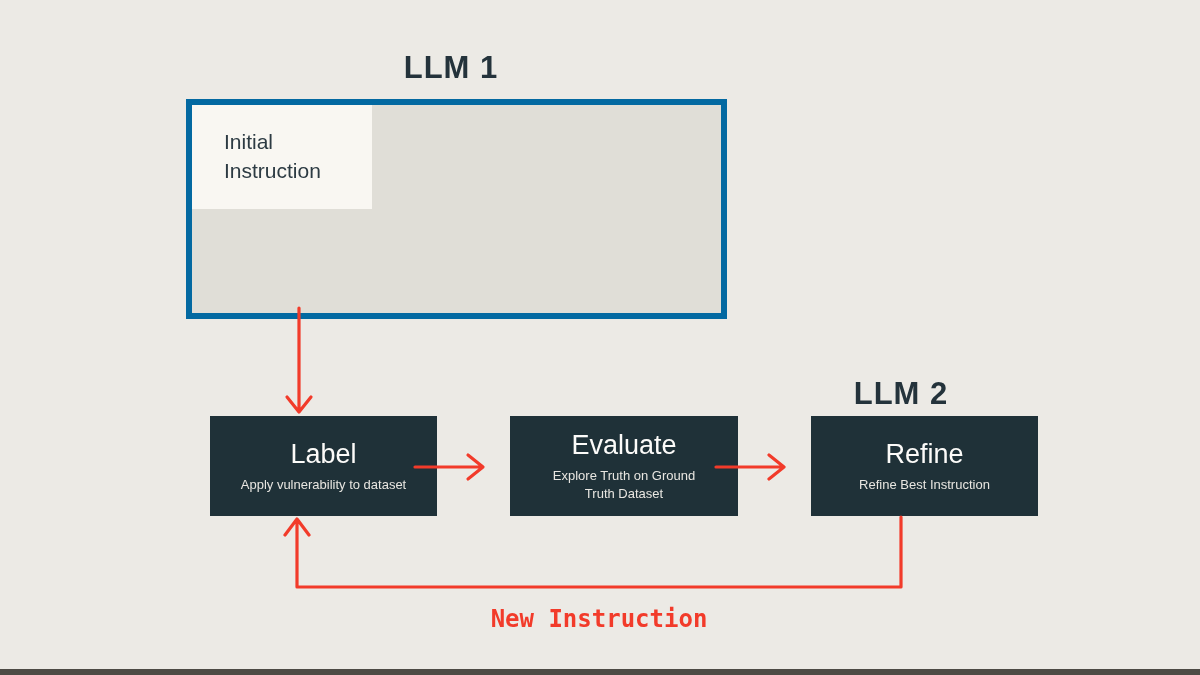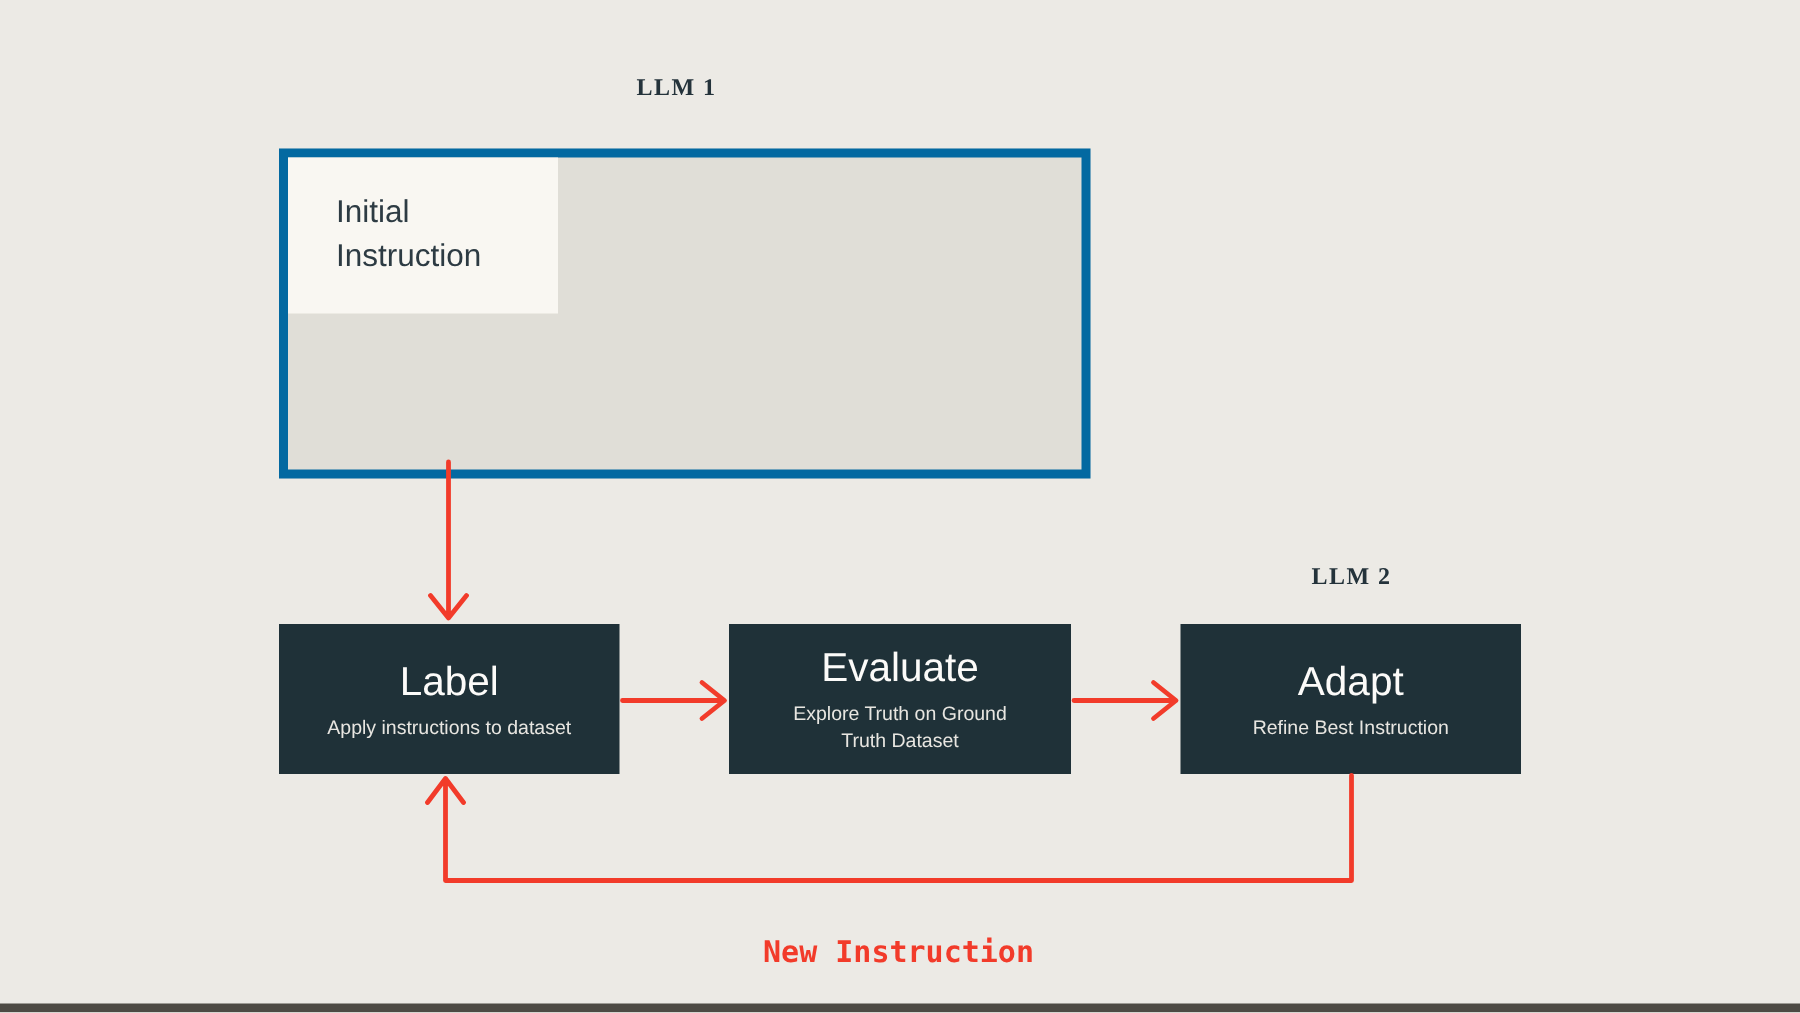--- a/index.html
+++ b/index.html
@@ -5,22 +5,22 @@
   html,body { margin:0; padding:0; background:#eceae5; }
   .stage {
     position:relative; width:1200px; height:675px;
     background:#eceae5; overflow:hidden;
     font-family:"Liberation Sans", sans-serif;
   }
 
   
   .llm-label {
     position:absolute; transform:translateX(-50%);
-    font-family:Liberation Serif, serif;
-    font-size:16px; font-weight:600; color:#24333b; letter-spacing:1px;
+    font-family:Liberation Sans, sans-serif;
+    font-size:31px; font-weight:600; color:#24333b; letter-spacing:1px;
     white-space:nowrap;
   }
   .llm1 { left:451px; top:50px; }
   .llm2 { left:901px; top:376px; }
 
   
   .itable {
     position:absolute; left:186px; top:99px;
     display:grid; grid-template-columns:180px 348px; grid-template-rows:104px 103px;
     gap:1px; background:#e0ded7; border:6px solid #0369a1;
@@ -33,38 +33,39 @@
   .cell.body {
     background:#f4f2ec; padding:14px 28px 14px 23px;
     font-size:13.5px; color:#3c4850; line-height:1.45;
   }
 
   
   .pbox {
     position:absolute; top:416px; height:100px; background:#1f3138;
     display:flex; flex-direction:column; align-items:center; justify-content:center;
     text-align:center;
+    margin-left:24px;
   }
   .box-label    { left:186px; width:227px; }
   .box-evaluate { left:486px; width:228px; }
   .box-adapt    { left:787px; width:227px; }
   .ptitle { font-size:27px; font-weight:500; color:#fcfbf9; line-height:1.15; }
   .psub   { margin-top:6px; font-size:13px; color:#e8e6e1; line-height:1.35; max-width:172px; }
 
   
   .arrows { position:absolute; left:0; top:0; pointer-events:none; }
   .arrows path {
     fill:none; stroke:#f23b2a; stroke-width:3.2;
     stroke-linecap:round; stroke-linejoin:round;
   }
 
   .loop-label {
-    position:absolute; left:599px; top:622px; transform:translateX(-50%);
+    position:absolute; left:599px; top:605px; transform:translateX(-50%);
     font-family:"DejaVu Sans Mono", monospace;
-    font-size:20px; font-weight:600; color:#f23b2a; white-space:nowrap;
+    font-size:24px; font-weight:600; color:#f23b2a; white-space:nowrap;
   }
 
   .bottom-bar {
     position:absolute; left:0; bottom:0; width:1200px; height:6px; background:#4d4a44;
   }
 </style>
 </head>
 <body>
 
 <div class="stage">
@@ -72,30 +73,30 @@
   <div class="llm-label llm1">LLM 1</div>
 
   <div class="itable">
     <div class="cell head">Initial Instruction</div>
   </div>
 
   <div class="llm-label llm2">LLM 2</div>
 
   <div class="pbox box-label">
     <div class="ptitle">Label</div>
-    <div class="psub">Apply instructions to dataset</div>
+    <div class="psub">Apply vulnerability to dataset</div>
   </div>
 
   <div class="pbox box-evaluate">
     <div class="ptitle">Evaluate</div>
     <div class="psub">Explore Truth on Ground Truth Dataset</div>
   </div>
 
   <div class="pbox box-adapt">
-    <div class="ptitle">Adapt</div>
+    <div class="ptitle">Refine</div>
     <div class="psub">Refine Best Instruction</div>
   </div>
 
   <svg class="arrows" width="1200" height="675" viewBox="0 0 1200 675">
 
     <path d="M299 308 L299 409 M287 397 L299 412 L311 397"></path>
 
     <path d="M415 467 L481 467 M468 455 L483 467 L468 479"></path>
 
     <path d="M716 467 L782 467 M769 455 L784 467 L769 479"></path>

